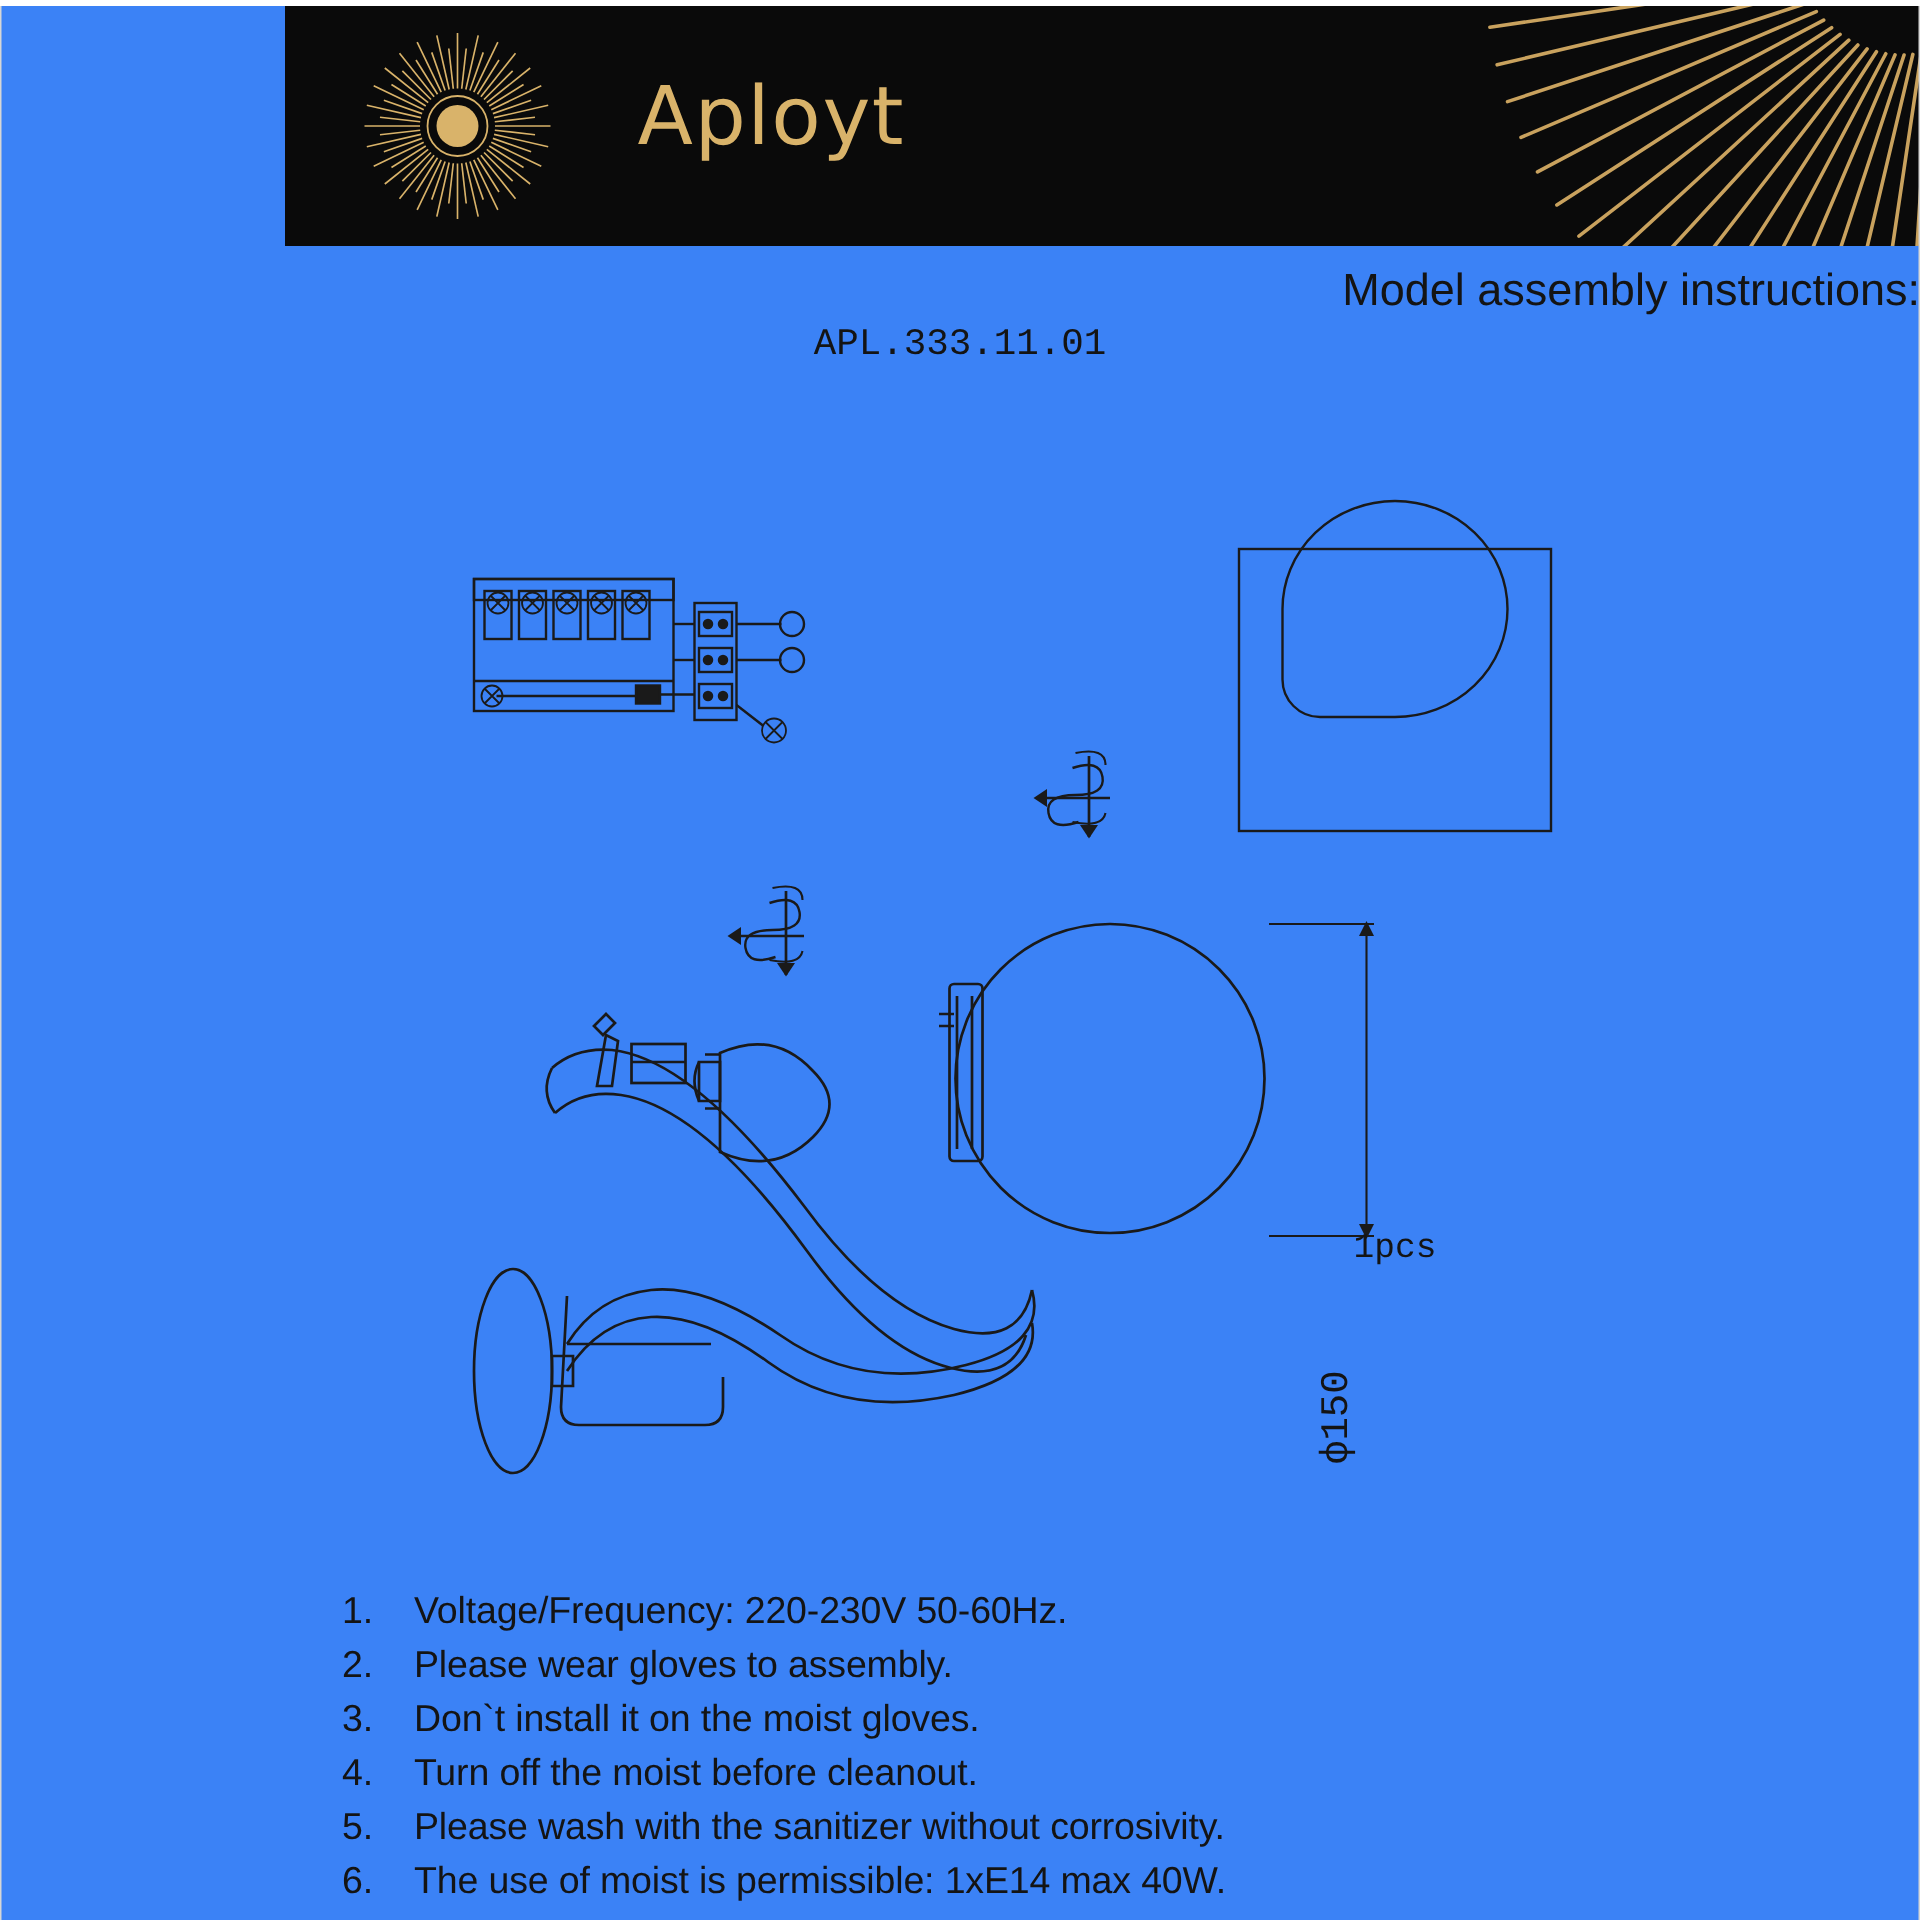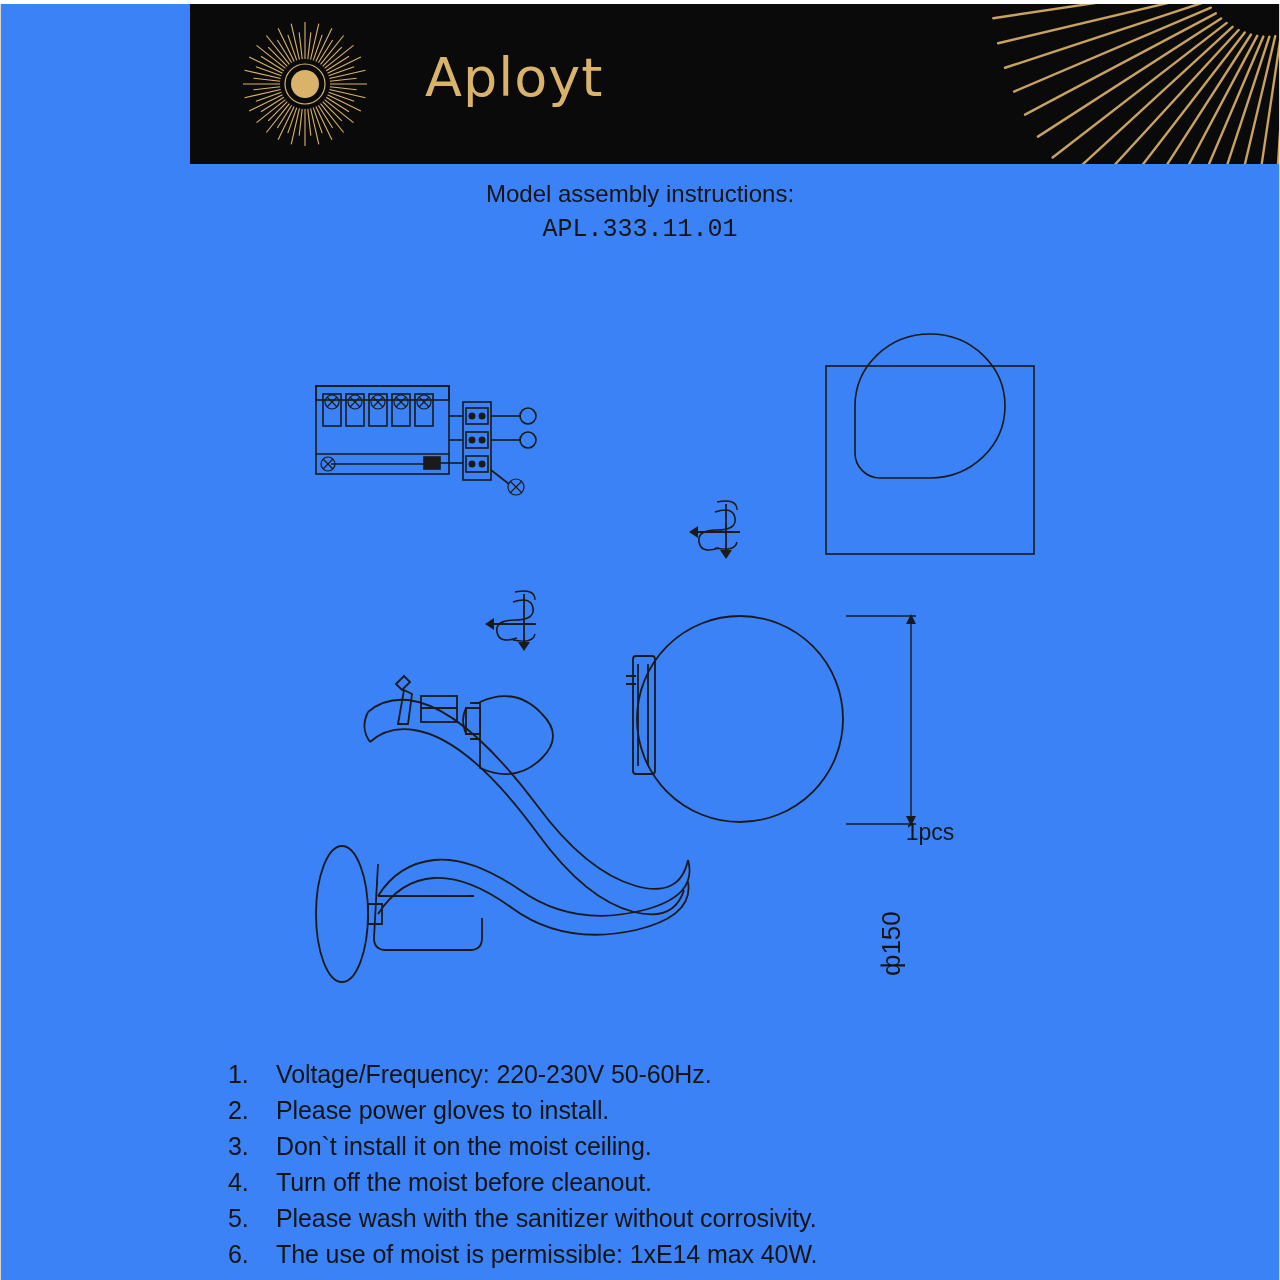--- a/index.html
+++ b/index.html
@@ -49,36 +49,38 @@
     font-weight: 400;
   }
   
   .title-block {
     position: absolute;
     left: 0; top: 172px;
     width: 1280px;
     text-align: center;
   }
   .title-line1 {
-    font-size: 24px;
+    font-size: 30px;
     color: #141414;
     line-height: 36px;
+    text-align: right;
   }
   .title-line2 {
     font-size: 25px;
     color: #141414;
     line-height: 36px;
     font-family: Liberation Mono, monospace;
   }
   
   .diagram {
     position: absolute;
     left: 0; top: 300px;
     width: 1280px;
     height: 740px;
+    font-family: Liberation Mono, monospace;
   }
   svg { display: block; }
   
   .notes {
     position: absolute;
     left: 228px; top: 1052px;
     width: 900px;
   }
   .note-row {
     display: flex;
@@ -367,25 +369,25 @@
     <div class="dim-label">ф150</div>
   </div>
 
   <div class="notes">
     <div class="note-row">
       <span class="note-num">1.</span>
       <span class="note-text">Voltage/Frequency: 220-230V 50-60Hz.</span>
     </div>
     <div class="note-row">
       <span class="note-num">2.</span>
-      <span class="note-text">Please power gloves to install.</span>
+      <span class="note-text">Please wear gloves to assembly.</span>
     </div>
     <div class="note-row">
       <span class="note-num">3.</span>
-      <span class="note-text">Don`t install it on the moist ceiling.</span>
+      <span class="note-text">Don`t install it on the moist gloves.</span>
     </div>
     <div class="note-row">
       <span class="note-num">4.</span>
       <span class="note-text">Turn off the moist before cleanout.</span>
     </div>
     <div class="note-row">
       <span class="note-num">5.</span>
       <span class="note-text">Please wash with the sanitizer without corrosivity.</span>
     </div>
     <div class="note-row">

